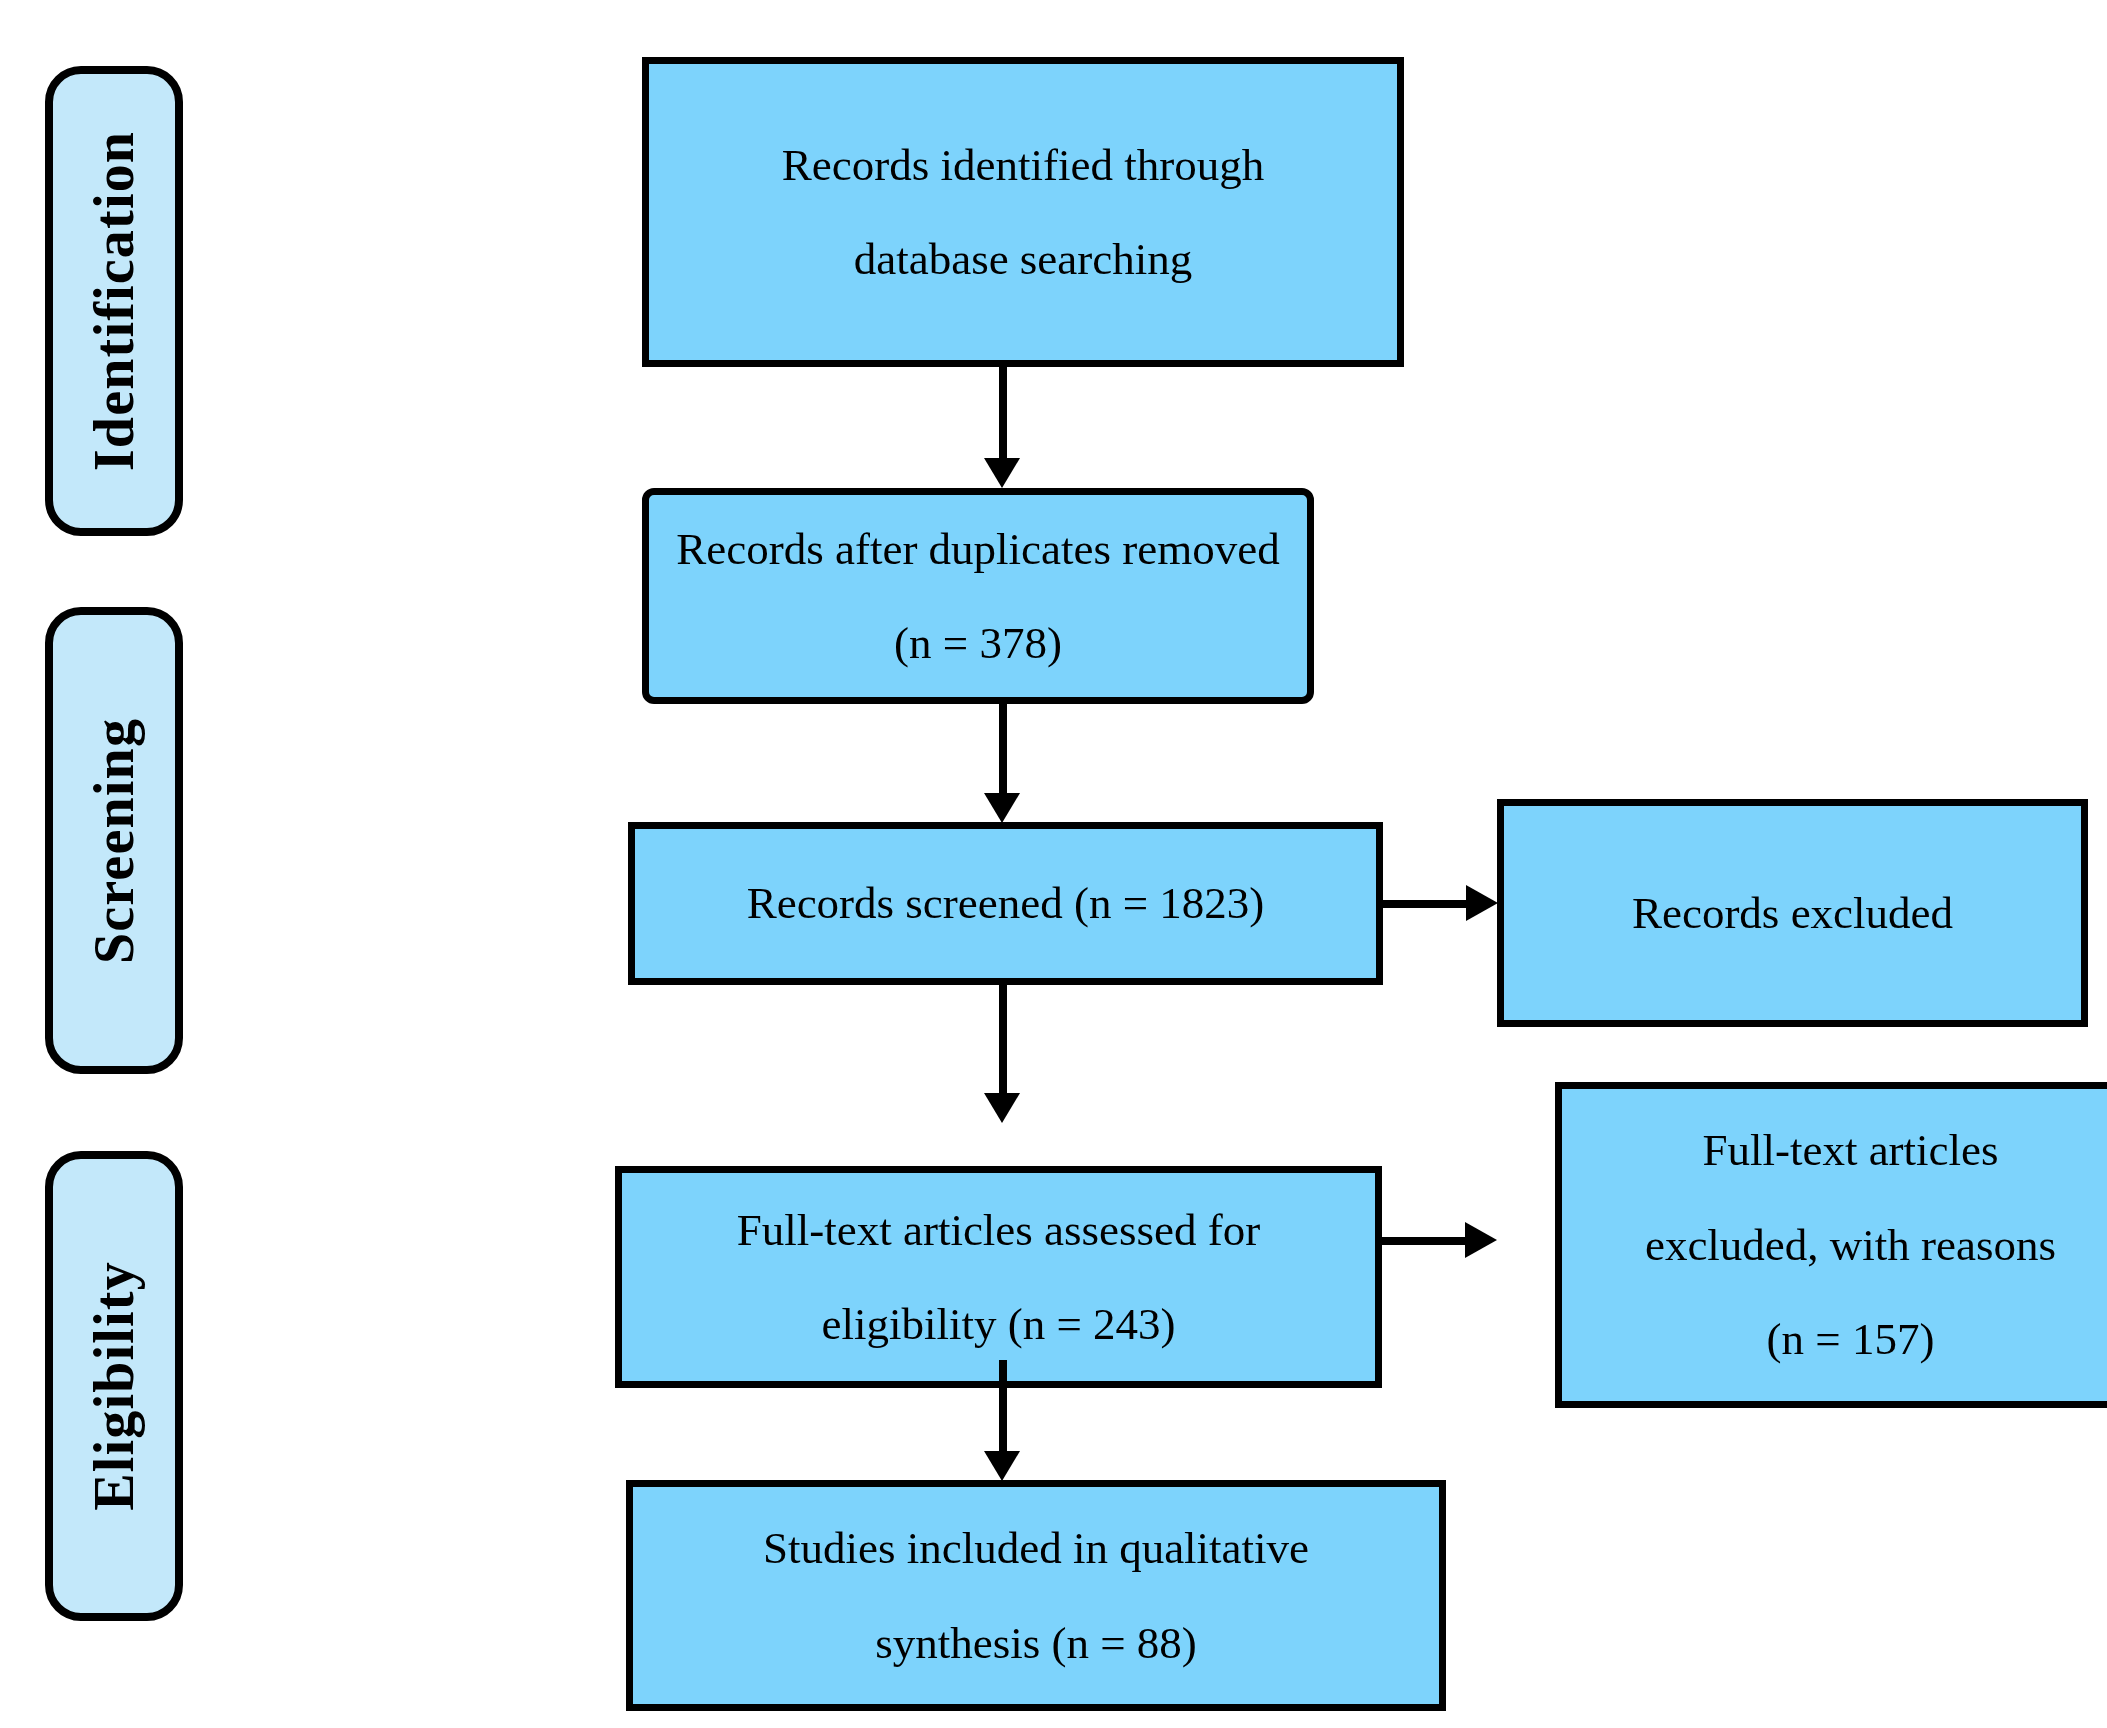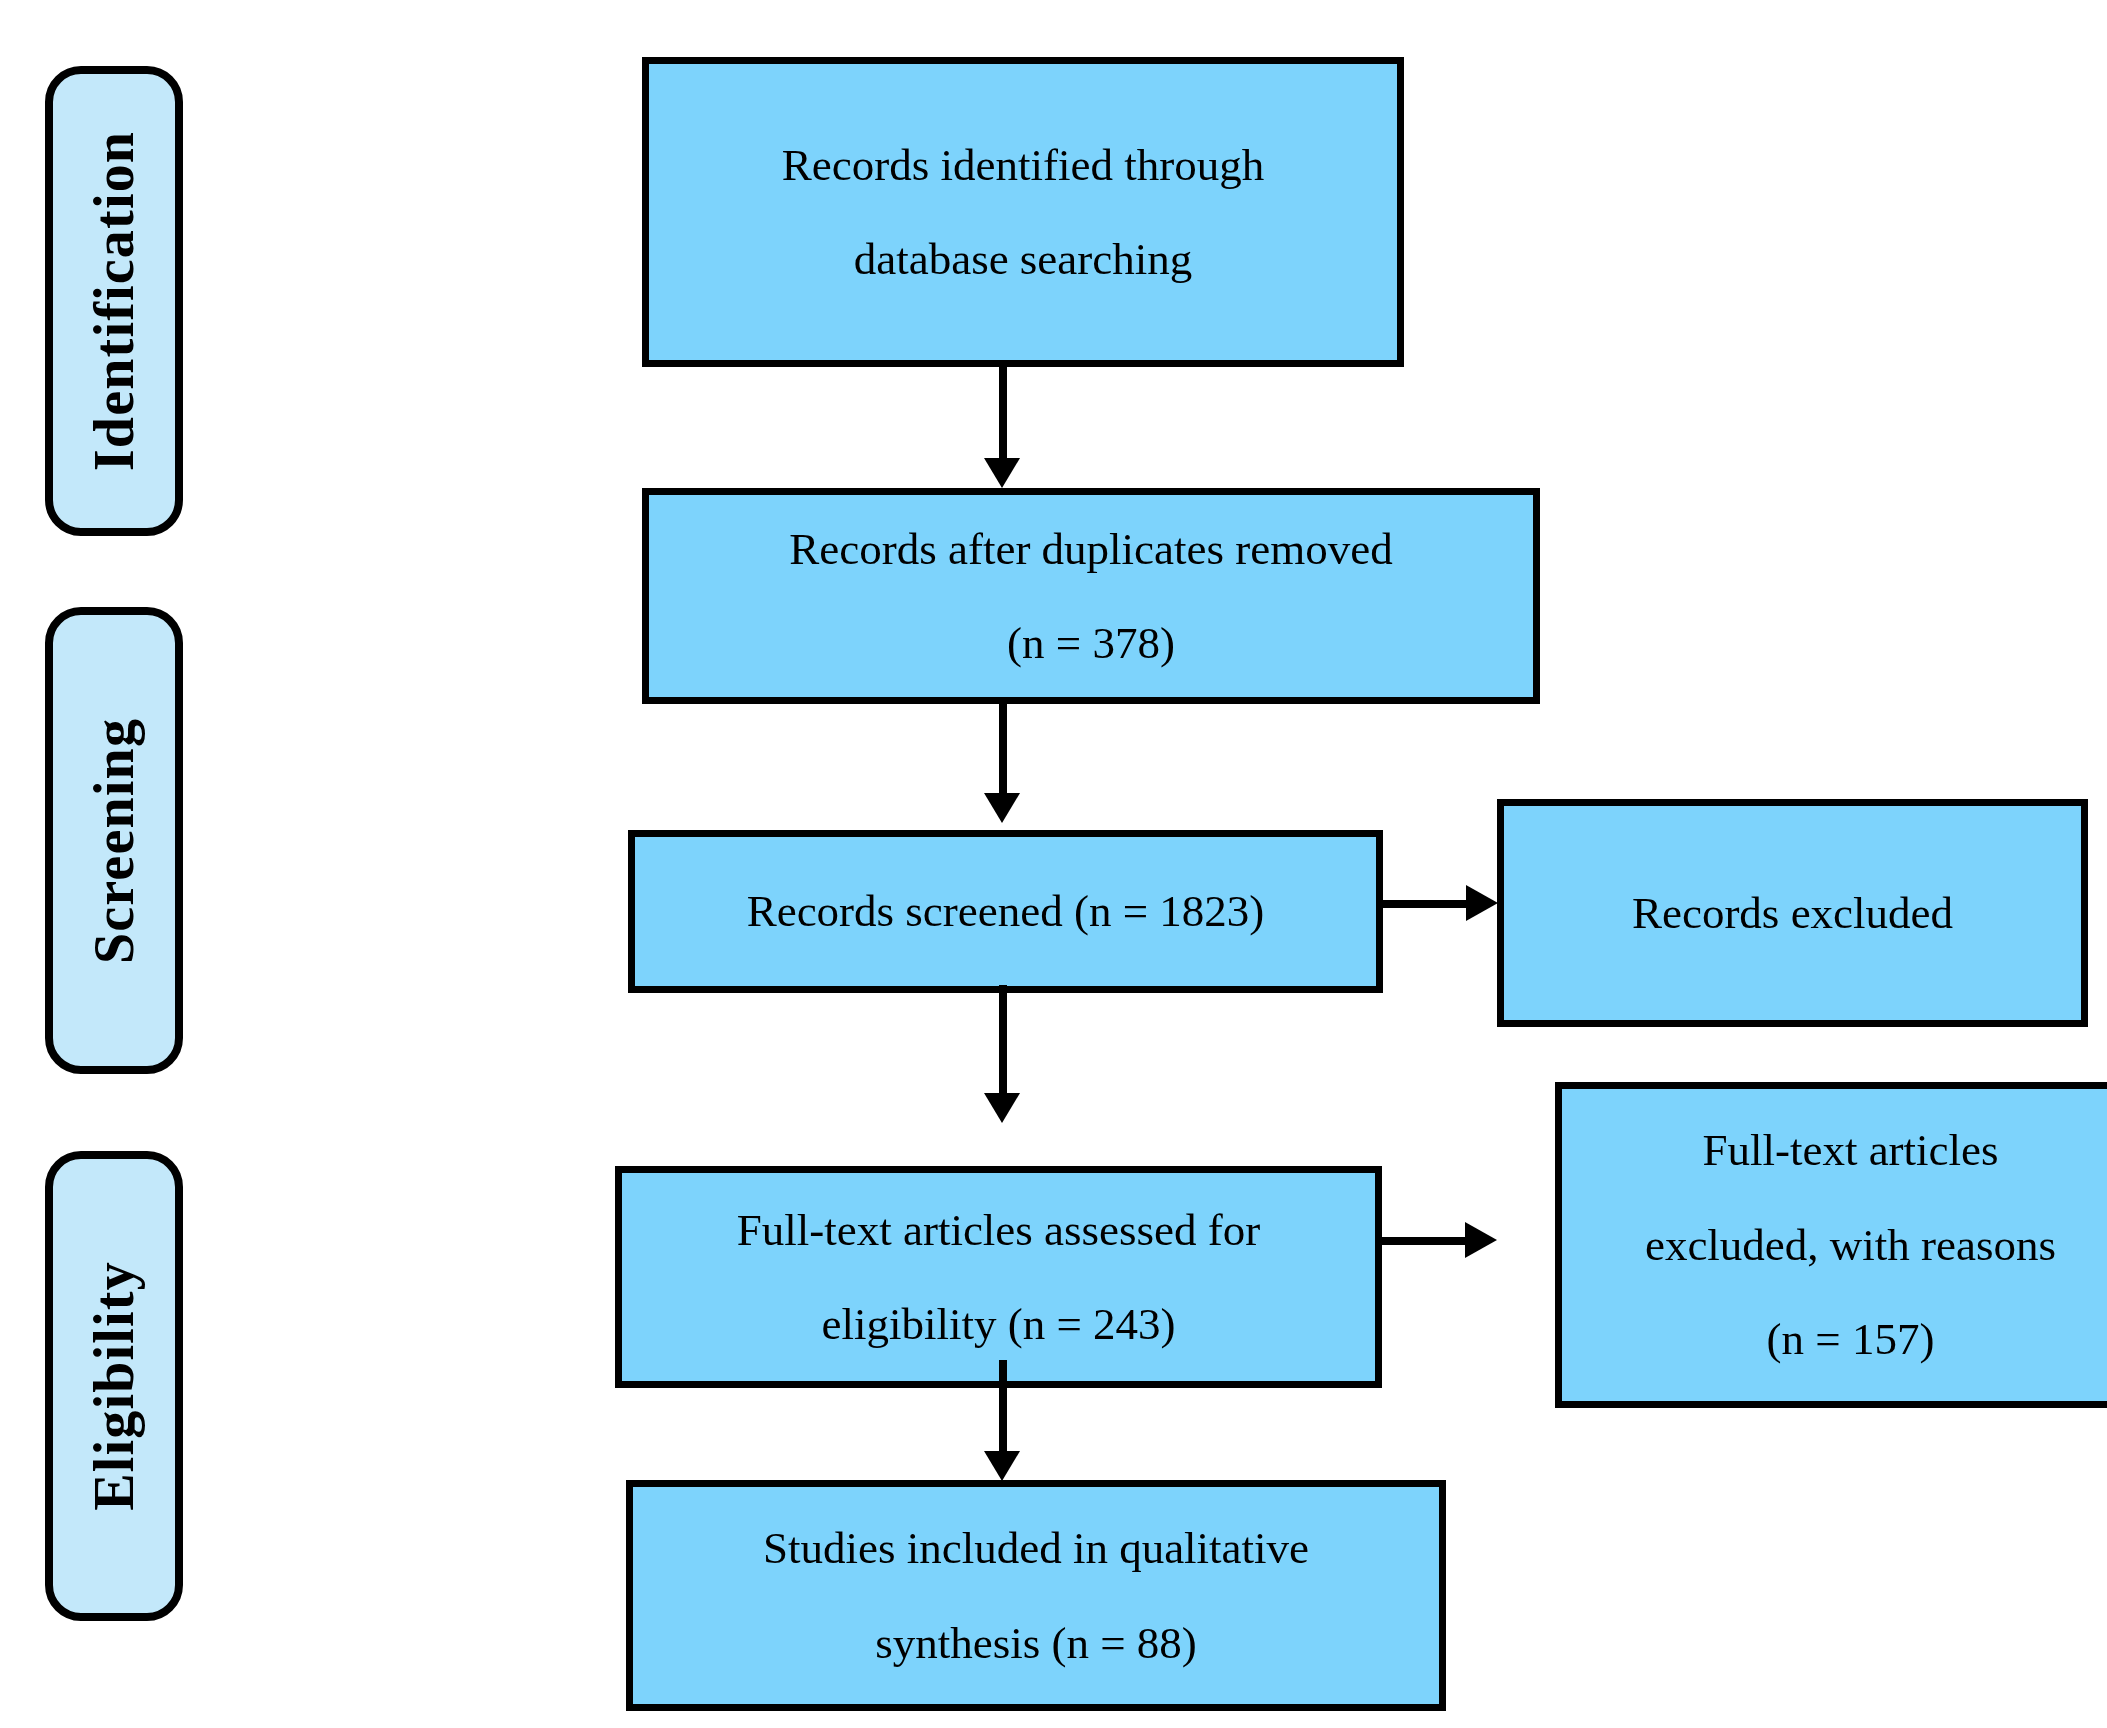--- a/index.html
+++ b/index.html
@@ -72,26 +72,26 @@
   </div>
   <div class="stage" style="left:45px; top:1151px; width:138px; height:470px;">
     <span class="stage-text">Eligibility</span>
   </div>
 
   <div class="box" style="left:642px; top:57px; width:762px; height:310px;">
     <div class="line">Records identified through</div>
     <div class="line">database searching</div>
   </div>
 
-  <div class="box" style="left:642px; top:488px; width:898px; height:216px;">
+  <div class="box" style="left:642px; top:488px; width:672px; height:216px;border-radius:12px;">
     <div class="line">Records after duplicates removed</div>
     <div class="line">(n = 378)</div>
   </div>
 
-  <div class="box" style="left:628px; top:822px; width:755px; height:163px;margin-top:8px;">
+  <div class="box" style="left:628px; top:822px; width:755px; height:163px;">
     <div class="line">Records screened (n = 1823)</div>
   </div>
 
   <div class="box" style="left:615px; top:1122px; width:767px; height:222px;margin-top:44px;">
     <div class="line">Full-text articles assessed for</div>
     <div class="line">eligibility (n = 243)</div>
   </div>
 
   <div class="box" style="left:626px; top:1480px; width:820px; height:231px;">
     <div class="line">Studies included in qualitative</div>

